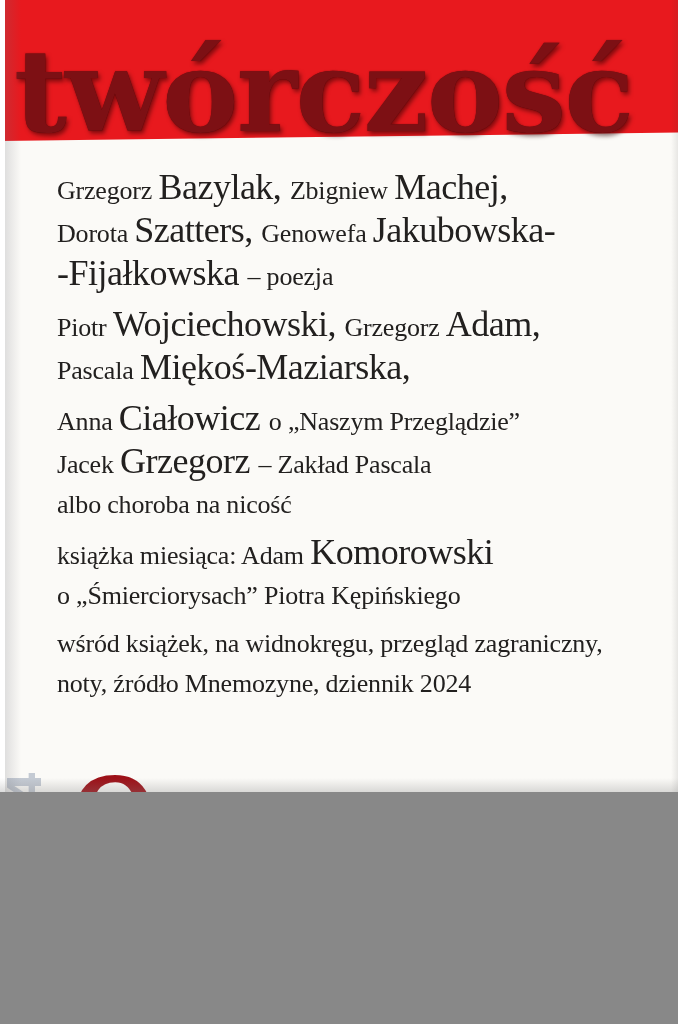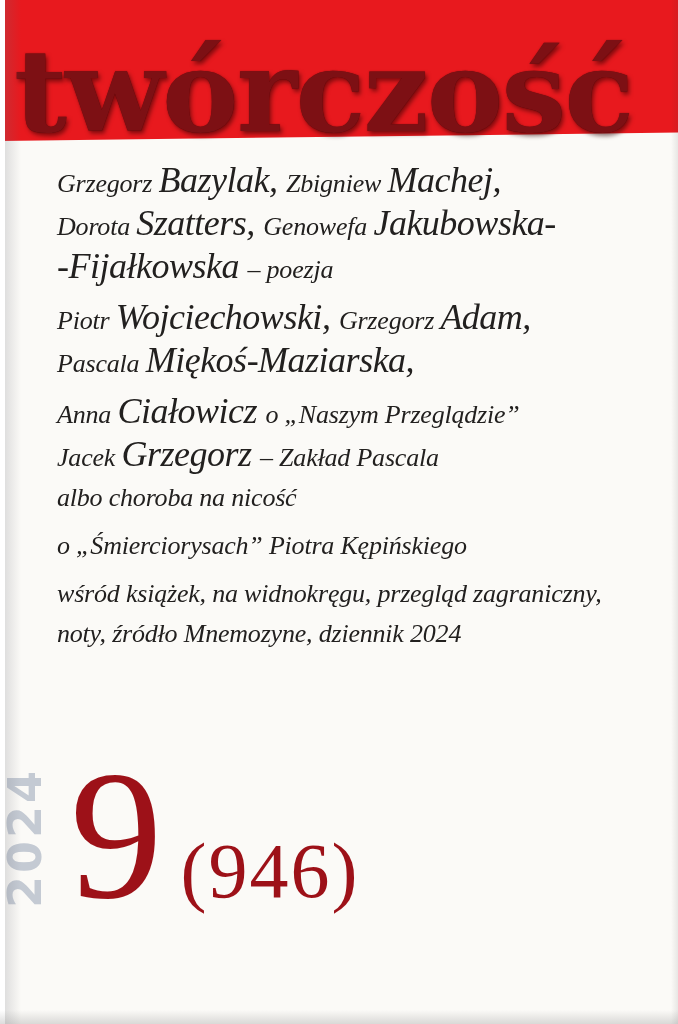--- a/index.html
+++ b/index.html
@@ -1,19 +1,19 @@
 <!DOCTYPE html>
 <html><head>
 <meta charset="utf-8">
 <style>
   html, body { margin: 0; padding: 0; background: #888; }
   .cover {
     position: relative;
     width: 678px;
-    height: 1024px;
+    height: 792px;
     margin: 0 auto;
     background: var(--background, #fbfaf7);
     overflow: hidden;
     font-family: "Liberation Serif", serif;
   }
   
   .band {
     position: absolute;
     top: 0; left: 0;
     width: 100%;
@@ -35,21 +35,21 @@
     white-space: nowrap;
   }
   
   .contents {
     position: absolute;
     left: 57px;
     top: 162px;
     right: 16px;
     color: var(--text, #22201f);
   }
-  .para { margin: 0 0 8px 0; font-style: italic; }
+  .para { margin: 7px 0 8px 0; }
   .line { line-height: 37px; white-space: nowrap; }
   .seg { vertical-align: baseline; }
   .seg.sm { font-size: 26px; letter-spacing: -0.2px; }
   .seg.lg { font-size: 36px; letter-spacing: -0.5px; }
   
   .issue {
     position: absolute;
     left: 70px;
     top: 742px;
     display: flex;
@@ -118,20 +118,21 @@
       <div class="para">
         <div class="line"><span class="seg sm">Piotr </span><span class="seg lg">Wojciechowski, </span><span class="seg sm">Grzegorz </span><span class="seg lg">Adam,</span></div>
         <div class="line"><span class="seg sm">Pascala </span><span class="seg lg">Miękoś-Maziarska,</span></div>
       </div>
       <div class="para">
         <div class="line"><span class="seg sm">Anna </span><span class="seg lg">Ciałowicz </span><span class="seg sm">o „Naszym Przeglądzie”</span></div>
         <div class="line"><span class="seg sm">Jacek </span><span class="seg lg">Grzegorz </span><span class="seg sm">– Zakład Pascala</span></div>
         <div class="line"><span class="seg sm">albo choroba na nicość</span></div>
       </div>
       <div class="para">
+        <div class="line"><span class="seg sm">książka miesiąca: Adam </span><span class="seg lg">Komorowski</span></div>
         <div class="line"><span class="seg sm">o „Śmierciorysach” Piotra Kępińskiego</span></div>
       </div>
       <div class="para">
         <div class="line"><span class="seg sm">wśród książek, na widnokręgu, przegląd zagraniczny,</span></div>
         <div class="line"><span class="seg sm">noty, źródło Mnemozyne, dziennik 2024</span></div>
       </div>
     </div>
 
   <div class="issue">
     <span class="issue-number">9</span>

